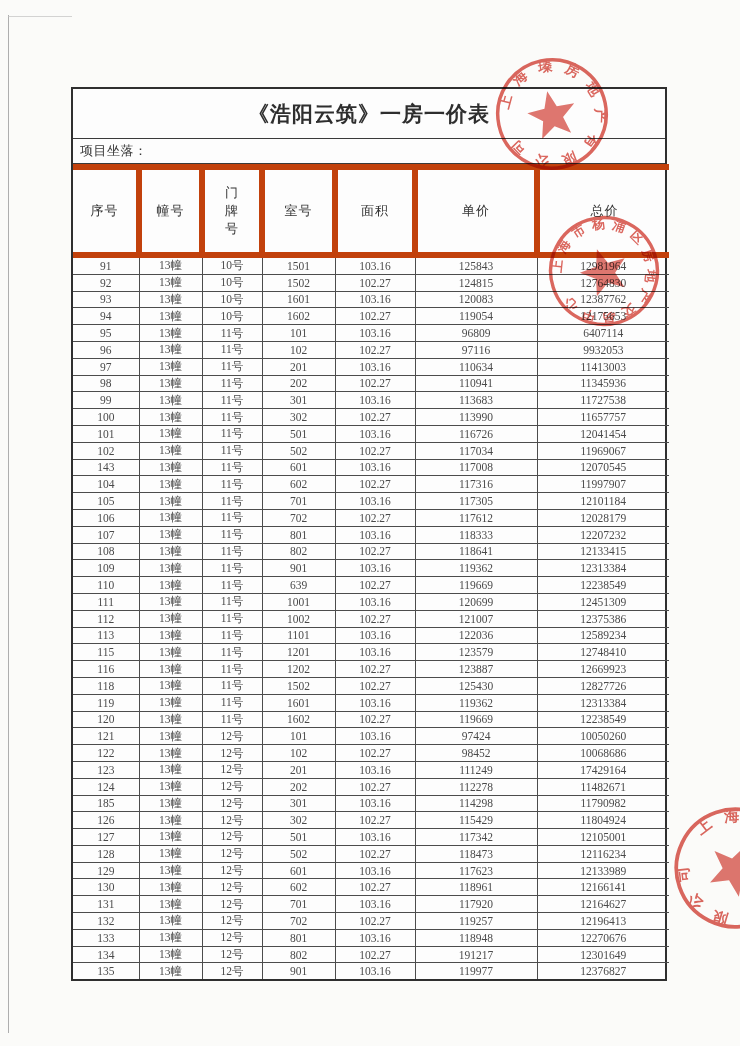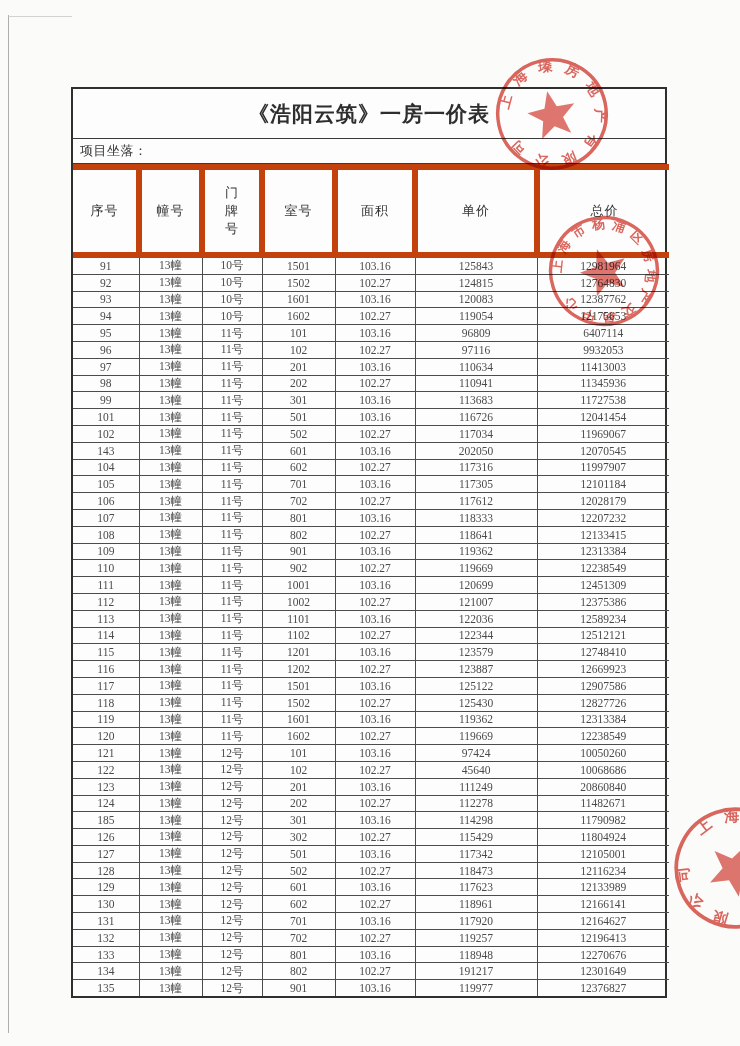--- a/index.html
+++ b/index.html
@@ -162,20 +162,29 @@
         <tr>
           <td>99</td>
           <td>13幢</td>
           <td>11号</td>
           <td>301</td>
           <td>103.16</td>
           <td>113683</td>
           <td>11727538</td>
         </tr>
         <tr>
+          <td>100</td>
+          <td>13幢</td>
+          <td>11号</td>
+          <td>302</td>
+          <td>102.27</td>
+          <td>113990</td>
+          <td>11657757</td>
+        </tr>
+        <tr>
           <td>101</td>
           <td>13幢</td>
           <td>11号</td>
           <td>501</td>
           <td>103.16</td>
           <td>116726</td>
           <td>12041454</td>
         </tr>
         <tr>
           <td>102</td>
@@ -185,21 +194,21 @@
           <td>102.27</td>
           <td>117034</td>
           <td>11969067</td>
         </tr>
         <tr>
           <td>143</td>
           <td>13幢</td>
           <td>11号</td>
           <td>601</td>
           <td>103.16</td>
-          <td>202050</td>
+          <td>117008</td>
           <td>12070545</td>
         </tr>
         <tr>
           <td>104</td>
           <td>13幢</td>
           <td>11号</td>
           <td>602</td>
           <td>102.27</td>
           <td>117316</td>
           <td>11997907</td>
@@ -246,21 +255,21 @@
           <td>11号</td>
           <td>901</td>
           <td>103.16</td>
           <td>119362</td>
           <td>12313384</td>
         </tr>
         <tr>
           <td>110</td>
           <td>13幢</td>
           <td>11号</td>
-          <td>902</td>
+          <td>639</td>
           <td>102.27</td>
           <td>119669</td>
           <td>12238549</td>
         </tr>
         <tr>
           <td>111</td>
           <td>13幢</td>
           <td>11号</td>
           <td>1001</td>
           <td>103.16</td>
@@ -279,56 +288,38 @@
         <tr>
           <td>113</td>
           <td>13幢</td>
           <td>11号</td>
           <td>1101</td>
           <td>103.16</td>
           <td>122036</td>
           <td>12589234</td>
         </tr>
         <tr>
-          <td>114</td>
-          <td>13幢</td>
-          <td>11号</td>
-          <td>1102</td>
-          <td>102.27</td>
-          <td>122344</td>
-          <td>12512121</td>
-        </tr>
-        <tr>
           <td>115</td>
           <td>13幢</td>
           <td>11号</td>
           <td>1201</td>
           <td>103.16</td>
           <td>123579</td>
           <td>12748410</td>
         </tr>
         <tr>
           <td>116</td>
           <td>13幢</td>
           <td>11号</td>
           <td>1202</td>
           <td>102.27</td>
           <td>123887</td>
           <td>12669923</td>
         </tr>
         <tr>
-          <td>117</td>
-          <td>13幢</td>
-          <td>11号</td>
-          <td>1501</td>
-          <td>103.16</td>
-          <td>125122</td>
-          <td>12907586</td>
-        </tr>
-        <tr>
           <td>118</td>
           <td>13幢</td>
           <td>11号</td>
           <td>1502</td>
           <td>102.27</td>
           <td>125430</td>
           <td>12827726</td>
         </tr>
         <tr>
           <td>119</td>
@@ -356,31 +347,31 @@
           <td>103.16</td>
           <td>97424</td>
           <td>10050260</td>
         </tr>
         <tr>
           <td>122</td>
           <td>13幢</td>
           <td>12号</td>
           <td>102</td>
           <td>102.27</td>
-          <td>45640</td>
+          <td>98452</td>
           <td>10068686</td>
         </tr>
         <tr>
           <td>123</td>
           <td>13幢</td>
           <td>12号</td>
           <td>201</td>
           <td>103.16</td>
           <td>111249</td>
-          <td>20860840</td>
+          <td>17429164</td>
         </tr>
         <tr>
           <td>124</td>
           <td>13幢</td>
           <td>12号</td>
           <td>202</td>
           <td>102.27</td>
           <td>112278</td>
           <td>11482671</td>
         </tr>

